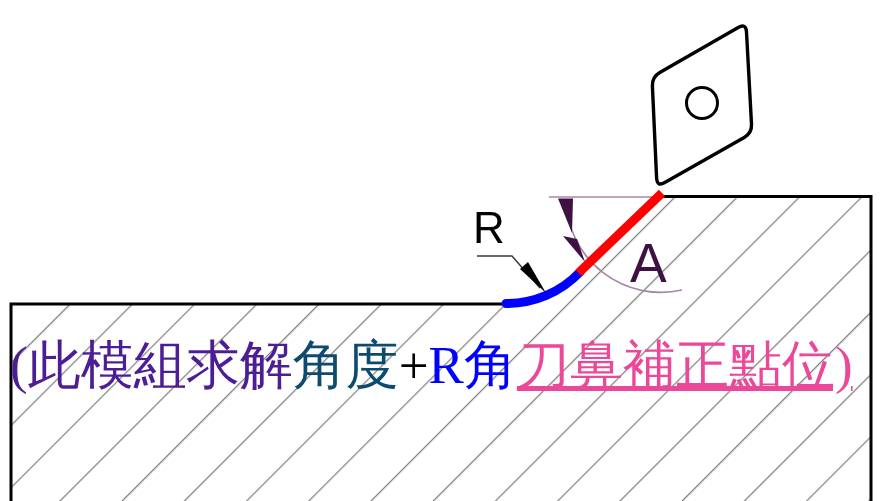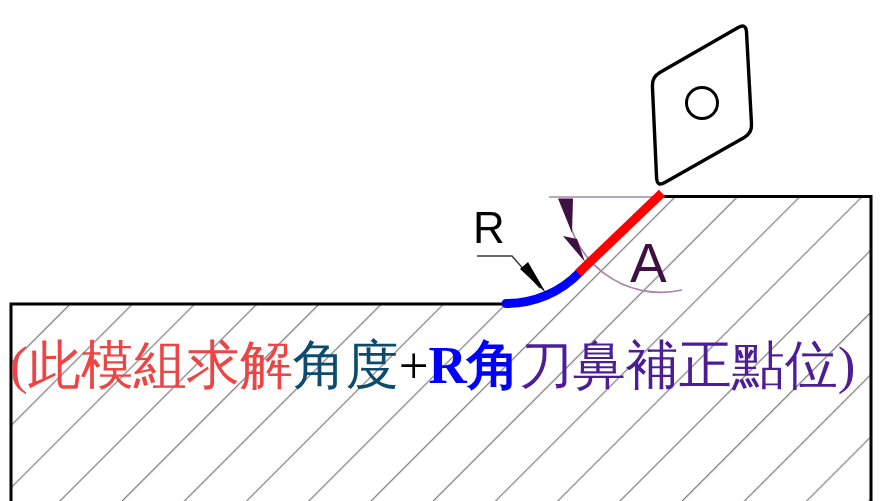--- a/index.html
+++ b/index.html
@@ -45,16 +45,16 @@
     <line x1="578.5" y1="273" x2="662" y2="193" stroke-width="9" stroke-linecap="butt" stroke="#ff0000"></line>
 
     <polyline points="477,256 512,256 540,288" fill="none" stroke-width="1.5" stroke="#3a3a3a"></polyline>
     <polygon points="546,293 520,269 528,262" fill="#000000"></polygon>
 
     <text class="svg-label-r" x="473" y="243" fill="#000000">R</text>
     <text class="svg-label-a" x="630" y="282" fill="#3f1142">A</text>
   </svg>
 
   <div id="caption">
-    <span style="color: #ef4444;">(此模組求解</span><span style="color: #0c4a6e;">角度</span><span style="color: rgb(0, 0, 0);">+</span><span style="color: rgb(0, 0, 255); font-weight: bold;">R角</span><span style="color: #4c1d95;">刀鼻補正點位)</span>
+    <span style="color: #4c1d95;">(此模組求解</span><span style="color: #0c4a6e;">角度</span><span style="color: rgb(0, 0, 0);">+</span><span style="color: rgb(0, 0, 255);">R角</span><span style="color: #ec4899; text-decoration: underline;">刀鼻補正點位)</span>
   </div>
 
 </div>
 
 </body></html>

